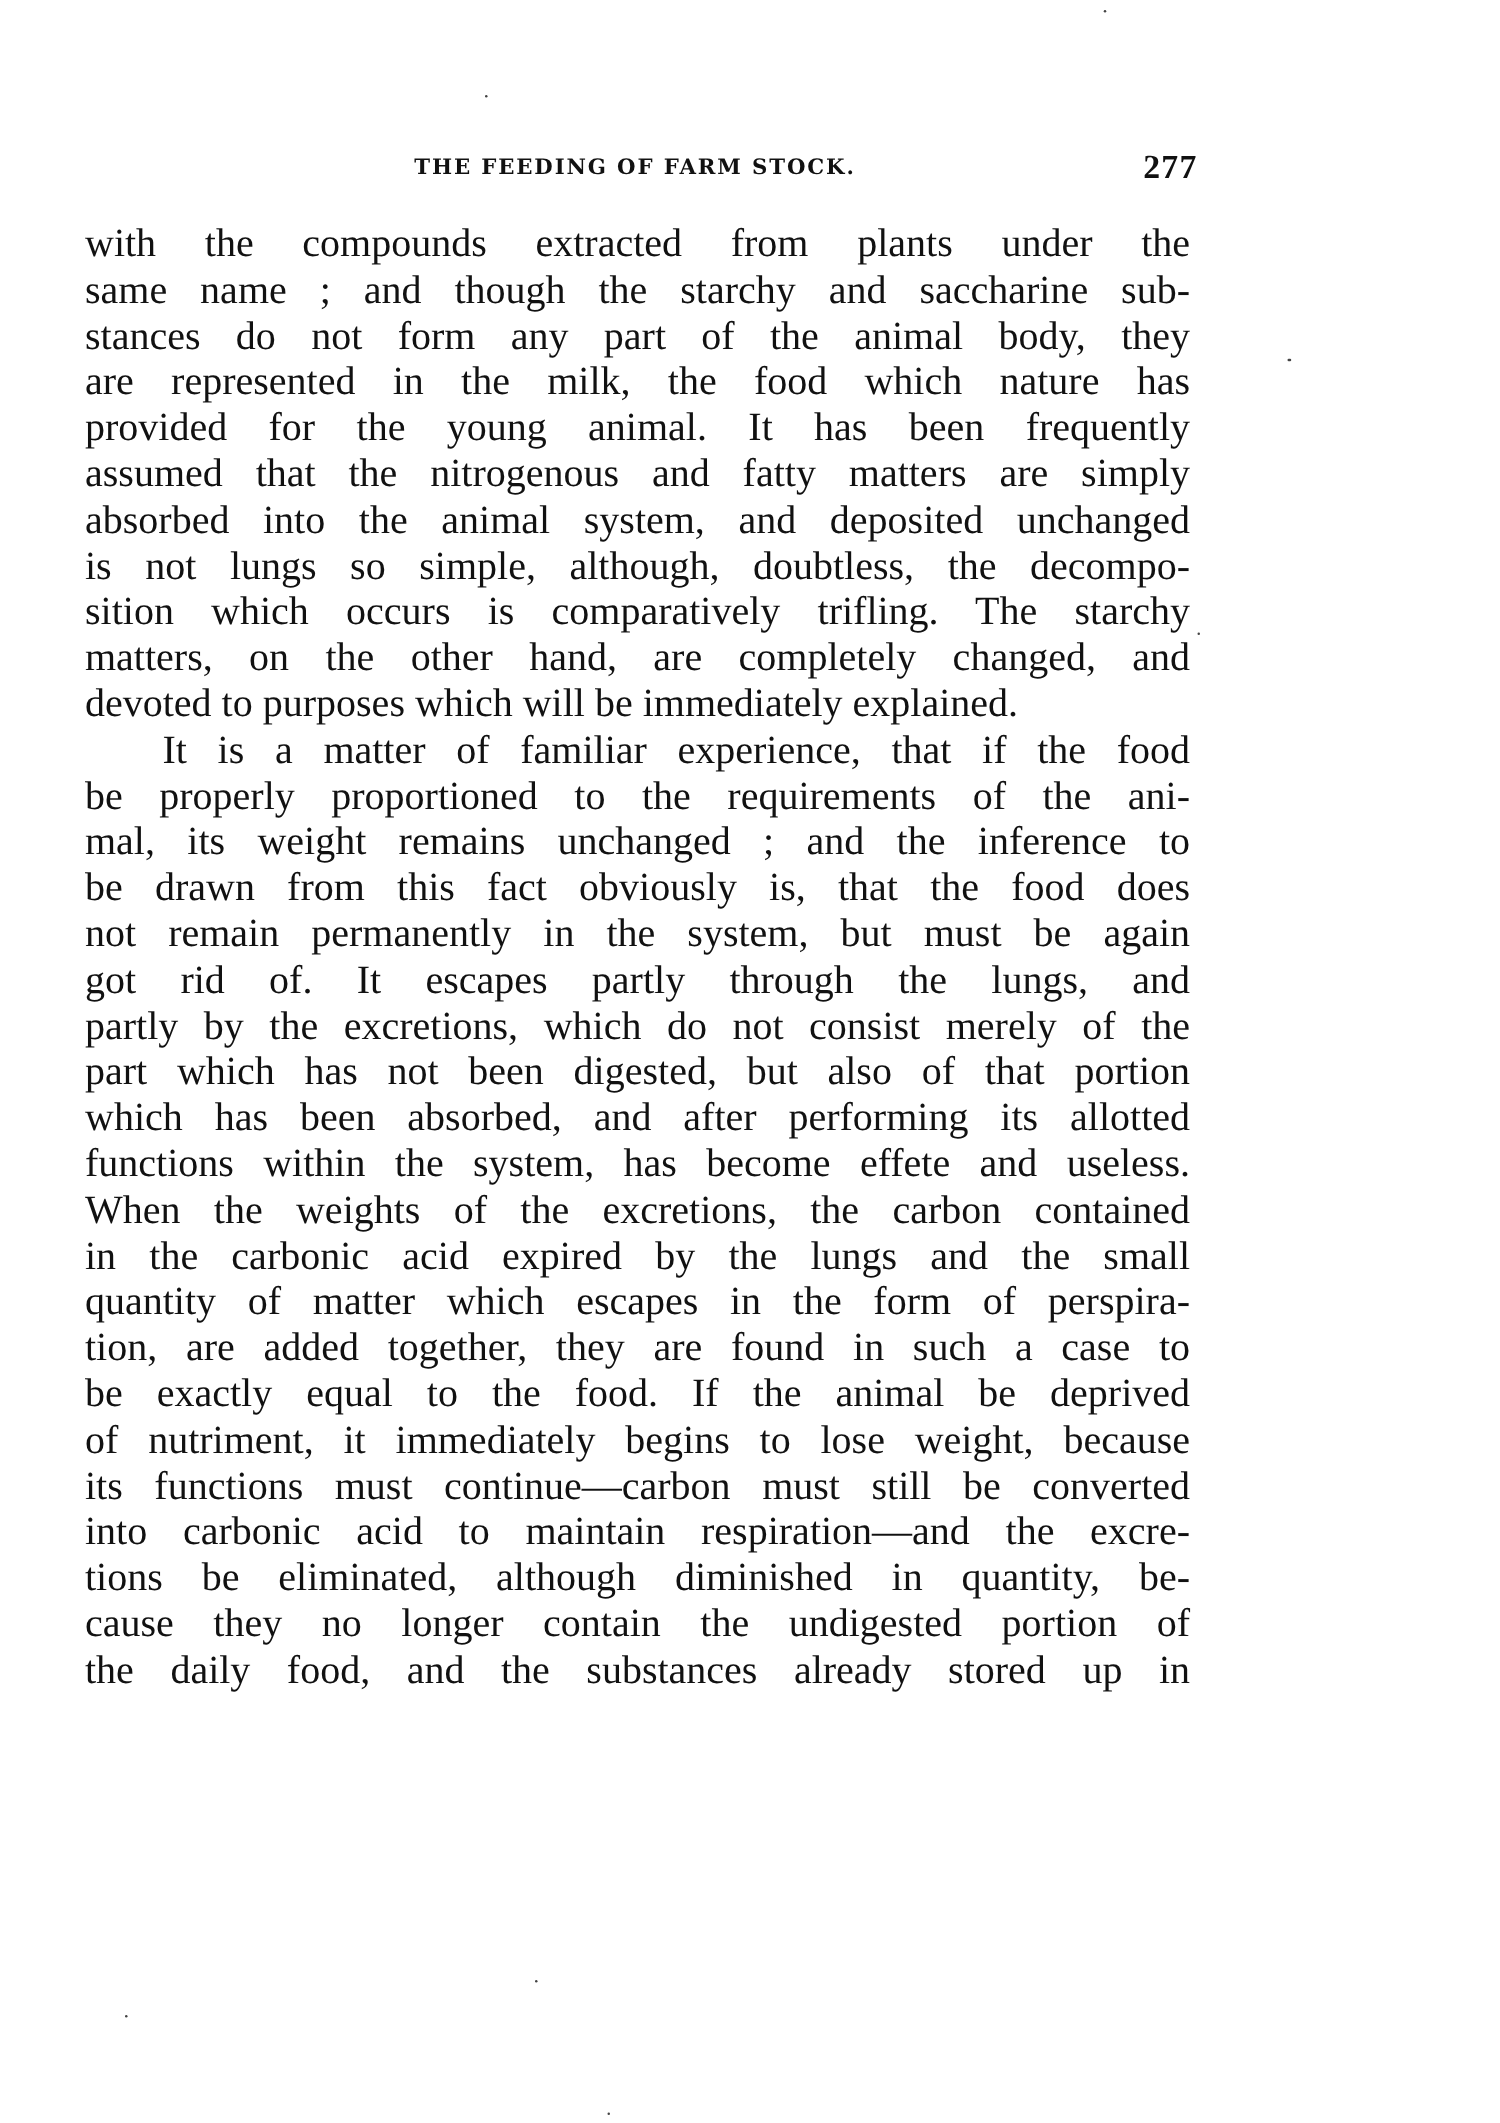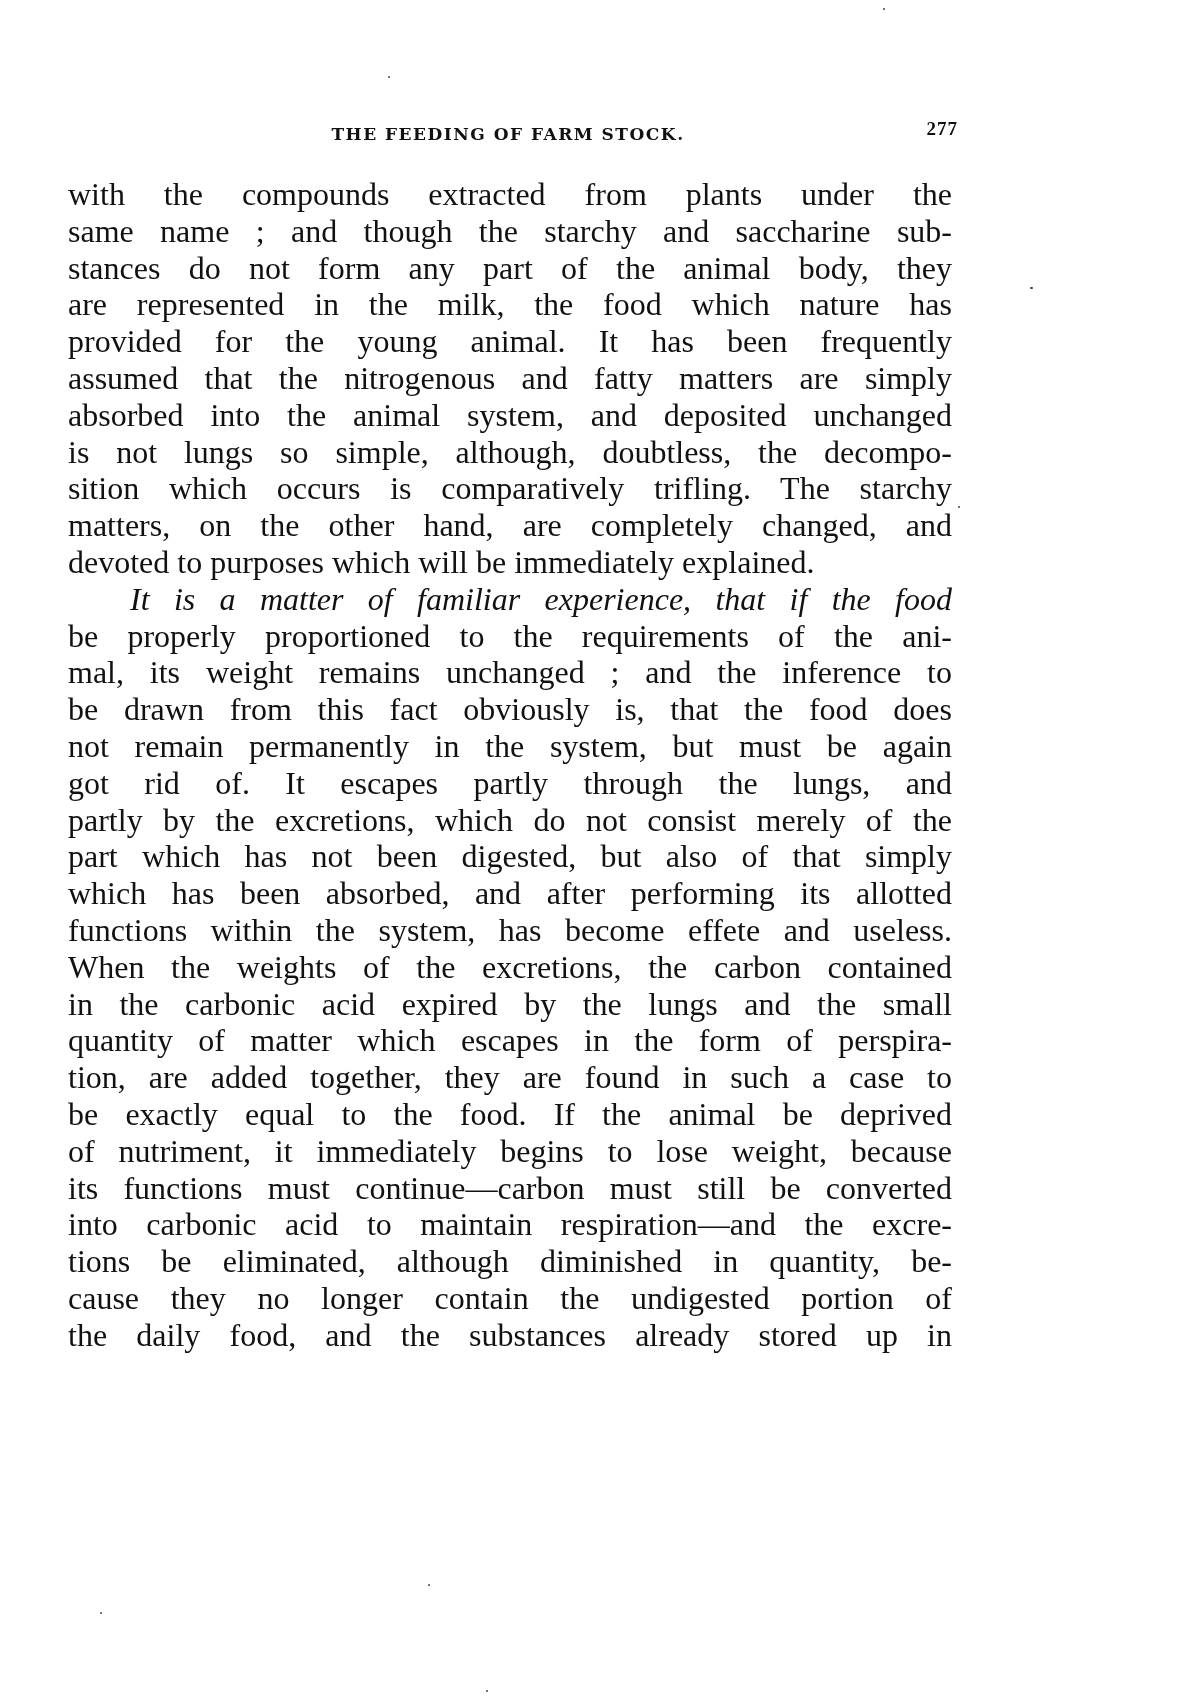--- a/index.html
+++ b/index.html
@@ -39,21 +39,21 @@
       font-size: 17px;
       letter-spacing: 1.5px;
       text-transform: uppercase;
     }
     .page-number {
       position: absolute;
       right: -10px;
       top: 0;
       font-family: "Liberation Serif", "DejaVu Serif", serif;
       font-weight: bold;
-      font-size: 19px;
+      font-size: 27px;
       letter-spacing: 1px;
     }
     .body-text {
       position: absolute;
       top: 176px;
       left: 68px;
       width: 884px;
     }
     .line {
       display: block;
@@ -61,21 +61,20 @@
       line-height: 36.8px;
       font-family: "Liberation Serif", "DejaVu Serif", serif;
       font-size: 32px;
       white-space: nowrap;
       text-align: justify;
       text-align-last: justify;
       -moz-text-align-last: justify;
     }
     .line.indent {
       padding-left: 62px;
-      font-style: italic;
     }
     .line.last {
       text-align-last: left;
     }
     .speck {
       position: absolute;
       width: 2px;
       height: 2px;
       background: #444;
       border-radius: 1px;
@@ -103,21 +102,21 @@
     <span class="line">sition which occurs is comparatively trifling. The starchy</span>
     <span class="line">matters, on the other hand, are completely changed, and</span>
     <span class="line last">devoted to purposes which will be immediately explained.</span>
     <span class="line indent">It is a matter of familiar experience, that if the food</span>
     <span class="line">be properly proportioned to the requirements of the ani-</span>
     <span class="line">mal, its weight remains unchanged ; and the inference to</span>
     <span class="line">be drawn from this fact obviously is, that the food does</span>
     <span class="line">not remain permanently in the system, but must be again</span>
     <span class="line">got rid of. It escapes partly through the lungs, and</span>
     <span class="line">partly by the excretions, which do not consist merely of the</span>
-    <span class="line">part which has not been digested, but also of that simply</span>
+    <span class="line">part which has not been digested, but also of that portion</span>
     <span class="line">which has been absorbed, and after performing its allotted</span>
     <span class="line">functions within the system, has become effete and useless.</span>
     <span class="line">When the weights of the excretions, the carbon contained</span>
     <span class="line">in the carbonic acid expired by the lungs and the small</span>
     <span class="line">quantity of matter which escapes in the form of perspira-</span>
     <span class="line">tion, are added together, they are found in such a case to</span>
     <span class="line">be exactly equal to the food. If the animal be deprived</span>
     <span class="line">of nutriment, it immediately begins to lose weight, because</span>
     <span class="line">its functions must continue—carbon must still be converted</span>
     <span class="line">into carbonic acid to maintain respiration—and the excre-</span>

